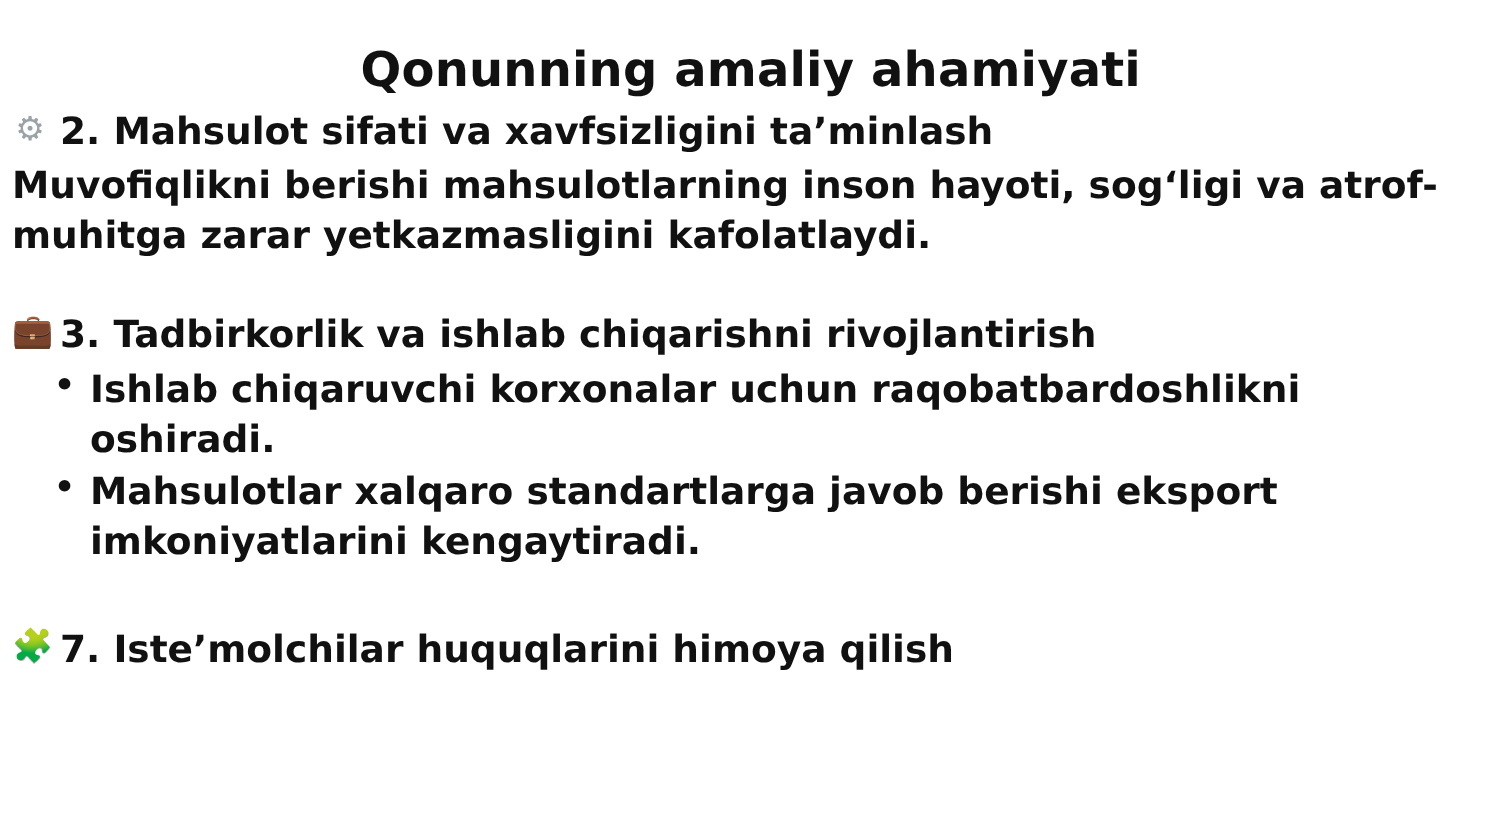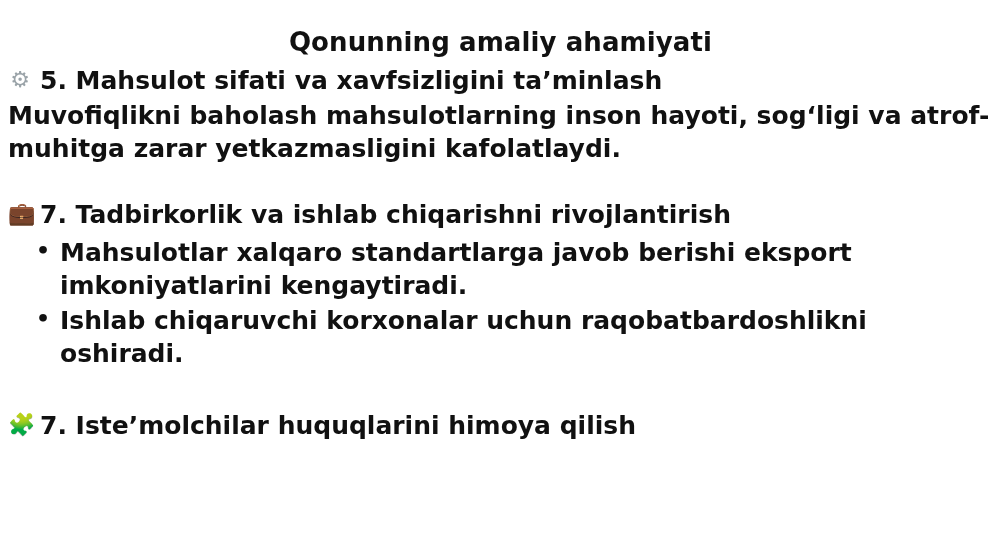--- a/index.html
+++ b/index.html
@@ -16,21 +16,21 @@
   }
   .page {
     position: relative;
     width: 1003px;
     height: 546px;
     box-sizing: border-box;
     padding: 26px 10px 10px 8px;
   }
   .doc-title {
     text-align: center;
-    font-size: 26px;
+    font-size: 32px;
     font-weight: bold;
     letter-spacing: 0.1px;
     margin: 0 0 6px 0;
     line-height: 1.25;
   }
   .section {
     margin: 0;
   }
   .section-heading {
     display: flex;
@@ -88,35 +88,35 @@
 </head>
 <body>
 
 <div class="page">
 
   <h1 class="doc-title">Qonunning amaliy ahamiyati</h1>
 
   <div class="section">
     <div class="section-heading">
       <span class="emoji emoji-gear">⚙</span>
-      <span class="h-text">5. Mahsulot sifati va xavfsizligini ta’minlash</span>
+      <span class="h-text">2. Mahsulot sifati va xavfsizligini ta’minlash</span>
     </div>
-    <p class="body-text">Muvofiqlikni baholash mahsulotlarning inson hayoti, sog‘ligi va atrof-muhitga zarar yetkazmasligini kafolatlaydi.</p>
+    <p class="body-text">Muvofiqlikni berishi mahsulotlarning inson hayoti, sog‘ligi va atrof-muhitga zarar yetkazmasligini kafolatlaydi.</p>
   </div>
 
   <div class="gap-1"></div>
 
   <div class="section">
     <div class="section-heading">
       <span class="emoji emoji-case">💼</span>
-      <span class="h-text">7. Tadbirkorlik va ishlab chiqarishni rivojlantirish</span>
+      <span class="h-text">3. Tadbirkorlik va ishlab chiqarishni rivojlantirish</span>
     </div>
     <ul class="bullets">
+      <li>Ishlab chiqaruvchi korxonalar uchun raqobatbardoshlikni oshiradi.</li>
       <li>Mahsulotlar xalqaro standartlarga javob berishi eksport imkoniyatlarini kengaytiradi.</li>
-      <li>Ishlab chiqaruvchi korxonalar uchun raqobatbardoshlikni oshiradi.</li>
     </ul>
   </div>
 
   <div class="gap-2"></div>
 
   <div class="section">
     <div class="section-heading">
       <span class="emoji emoji-puzzle">🧩</span>
       <span class="h-text">7. Iste’molchilar huquqlarini himoya qilish</span>
     </div>

